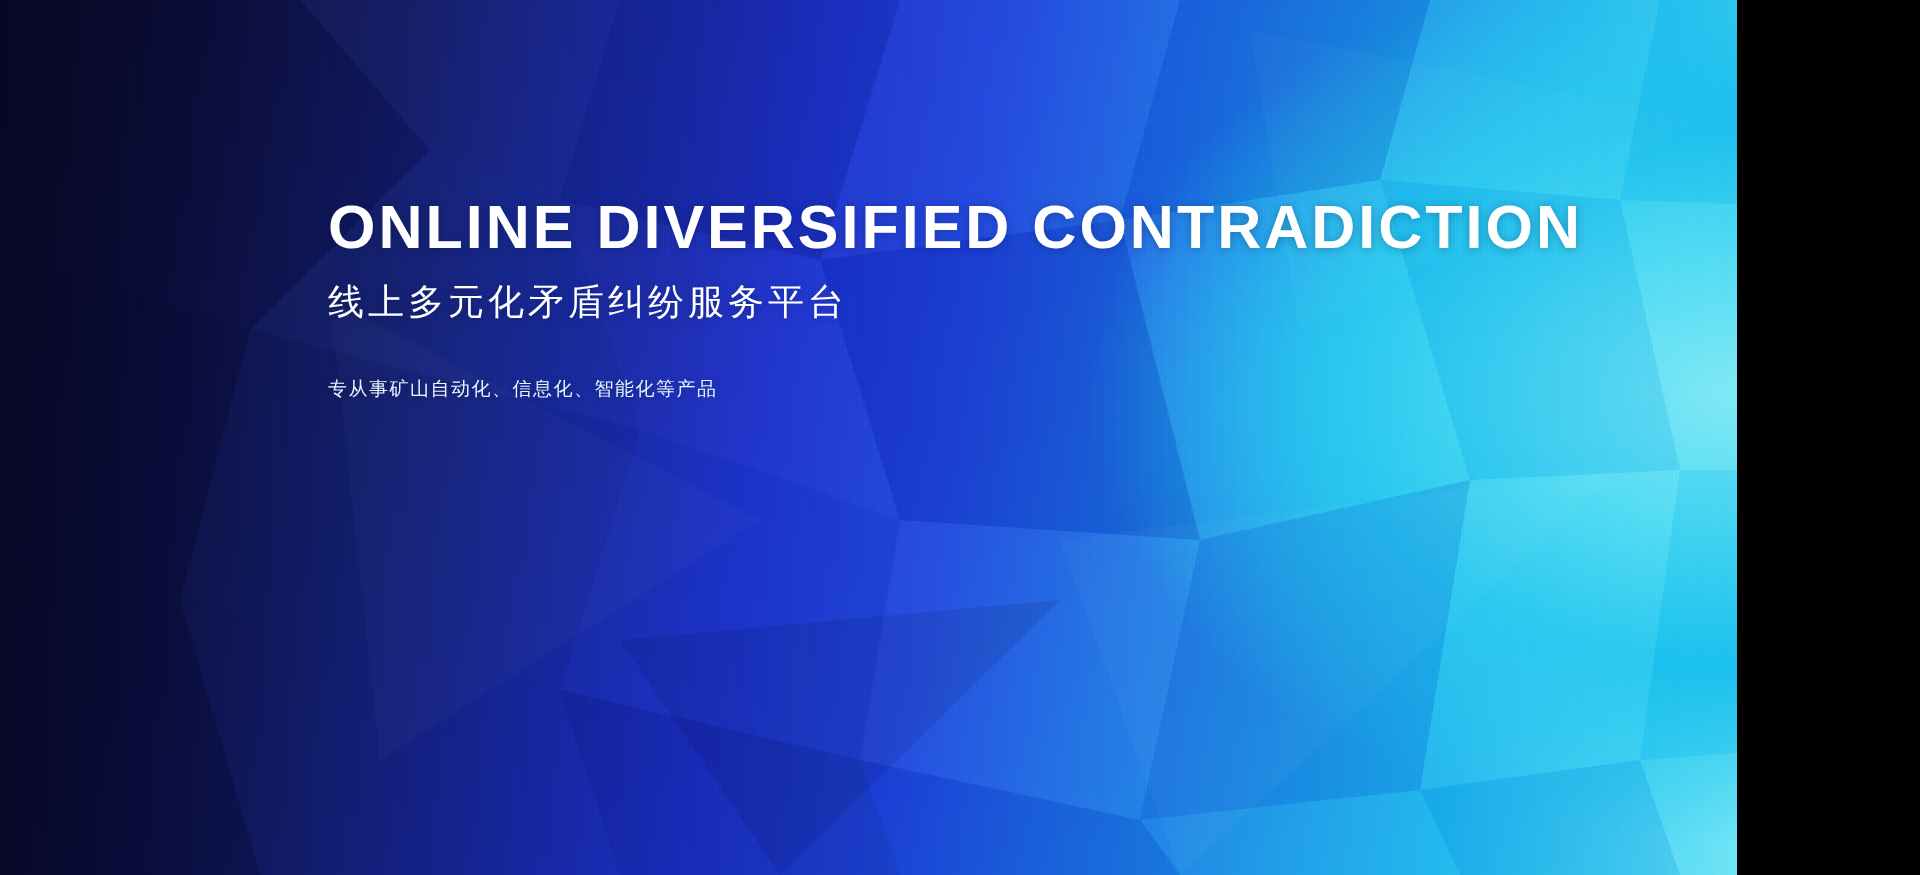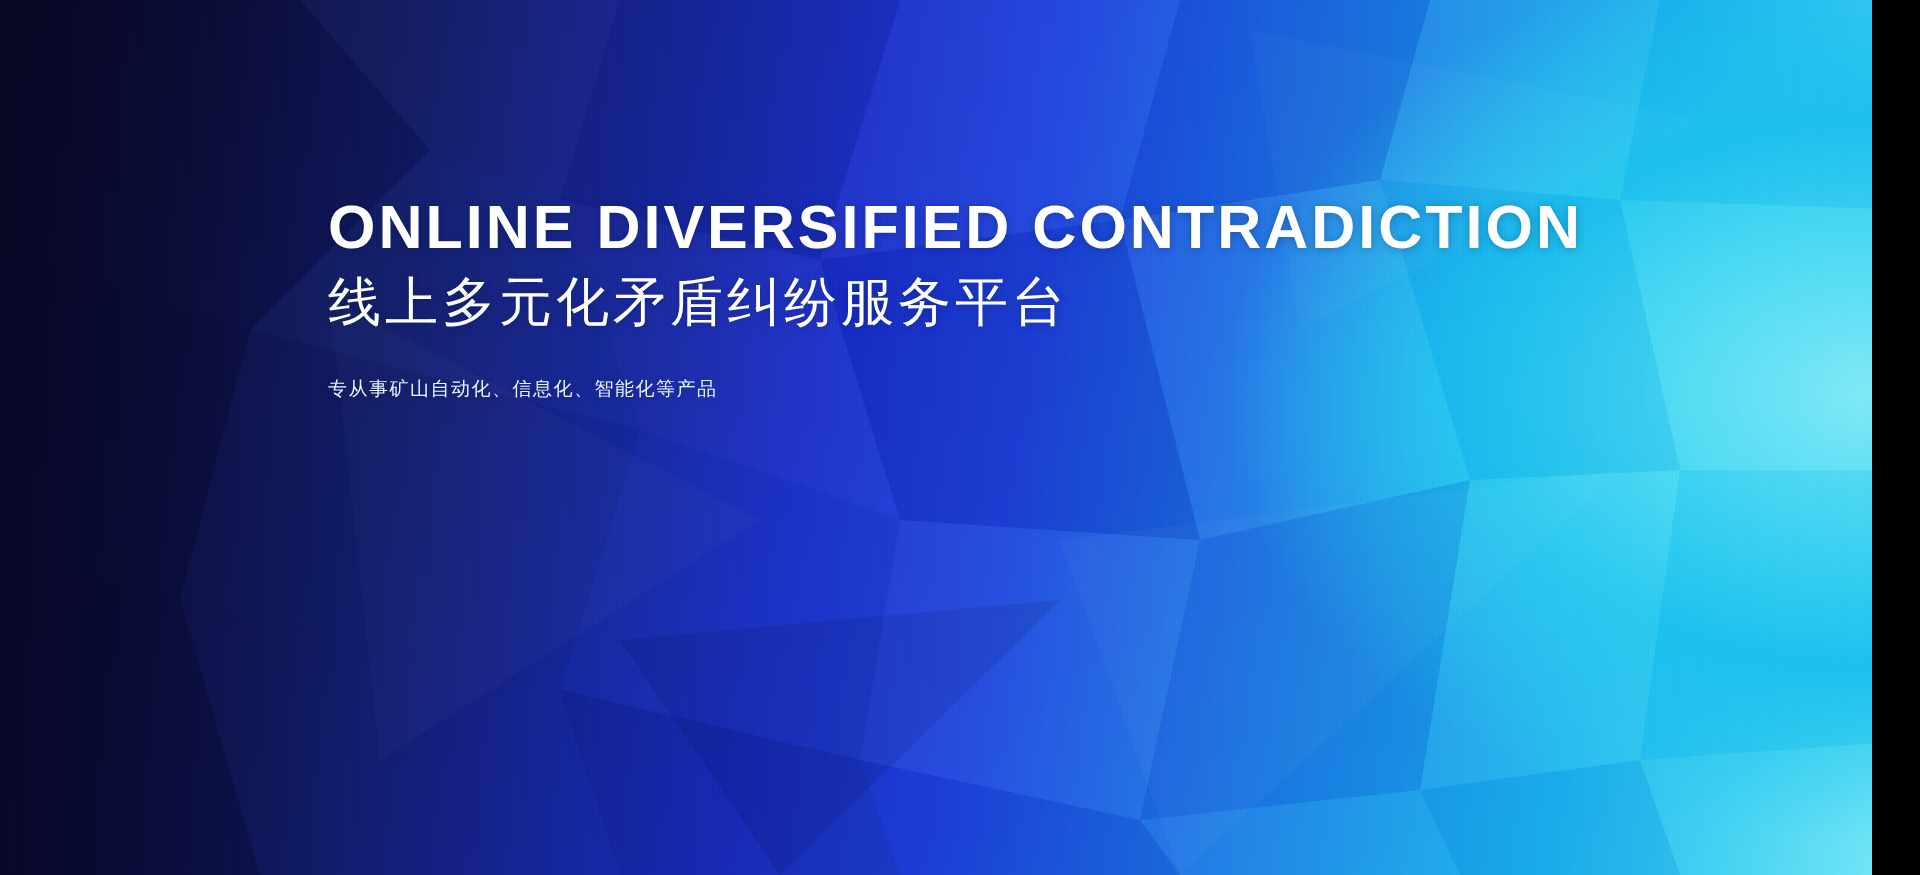--- a/index.html
+++ b/index.html
@@ -7,21 +7,21 @@
     margin: 0;
     padding: 0;
     background: #000;
   }
   body {
     font-family: "Liberation Sans", "DejaVu Sans", sans-serif;
   }
 
   .banner {
     position: relative;
-    width: 1872px;
+    width: 1737px;
     height: 875px;
     overflow: hidden;
     background: #0369a1;
   }
 
   
   .bg-base {
     position: absolute;
     inset: 0;
     background:
@@ -90,21 +90,21 @@
     font-weight: 700;
     letter-spacing: 3.0px;
     text-shadow: 0 1px 10px rgba(0, 20, 60, 0.30);
     white-space: nowrap;
   }
   .headline .ln { display: block; }
 
   .subtitle {
     margin: 18px 0 0 0;
     color: #ffffff;
-    font-size: 53px;
+    font-size: 36px;
     line-height: 52px;
     font-weight: 400;
     letter-spacing: 4.0px;
     text-shadow: 0 1px 10px rgba(0, 20, 60, 0.30);
     white-space: nowrap;
   }
 
   .desc {
     margin: 42px 0 0 0;
     color: #eaf4ff;

